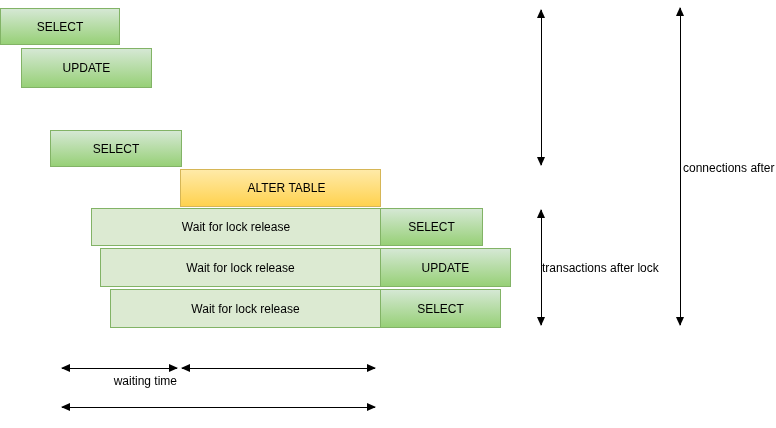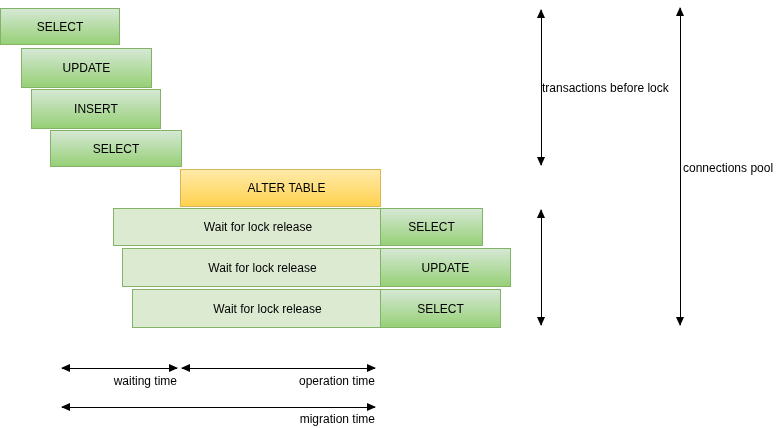--- a/index.html
+++ b/index.html
@@ -32,21 +32,20 @@
     border-color: var(--amber-border);
   }
   .amber {
     background: linear-gradient(var(--alter-amber-top), var(--alter-amber-bottom));
     border-color: var(--amber-border);
     padding-left: 12px;
   }
   .release {
     background: var(--release-green-fill);
     border-color: var(--release-green-border);
-    margin-left: 22px;
   }
   .label {
     position: absolute;
     font-size: 12px;
     line-height: 14px;
     white-space: nowrap;
   }
   .label.centered { text-align: right; }
   
   .arrow-v {
@@ -81,44 +80,41 @@
   .arrow-h::before { left: -1px; border-right: 9px solid var(--arrow-color); }
   .arrow-h::after  { right: -1px; border-left: 9px solid var(--arrow-color); }
 </style>
 </head>
 <body>
 
 <div class="canvas">
 
   <div class="box task" style="left:0px; top:8px; width:120px; height:37px;">SELECT</div>
   <div class="box task" style="left:21px; top:48px; width:131px; height:40px;">UPDATE</div>
-  <div class="box task" style="left:31px; top:89px; width:130px; height:40px;">INSERT</div>
   <div class="box task" style="left:50px; top:130px; width:132px; height:37px;">SELECT</div>
 
   <div class="box amber" style="left:180px; top:169px; width:201px; height:38px;">ALTER TABLE</div>
 
   <div class="box release" style="left:91px; top:208px; width:290px; height:38px;">Wait for lock release</div>
   <div class="box task" style="left:380px; top:208px; width:103px; height:38px;">SELECT</div>
 
   <div class="box release" style="left:100px; top:248px; width:281px; height:39px;">Wait for lock release</div>
   <div class="box task" style="left:380px; top:248px; width:131px; height:39px;">UPDATE</div>
 
   <div class="box release" style="left:110px; top:289px; width:271px; height:39px;">Wait for lock release</div>
   <div class="box task" style="left:380px; top:289px; width:121px; height:39px;">SELECT</div>
 
   <div class="arrow-v" style="left:541px; top:10px; height:155px;"></div>
-  <span class="label" style="left:542px; top:81px;">transactions before lock</span>
 
   <div class="arrow-v" style="left:541px; top:210px; height:115px;"></div>
+  <span class="label" style="left:542px; top:261px;">transactions after lock</span>
 
   <div class="arrow-v" style="left:680px; top:8px; height:317px;"></div>
-  <span class="label" style="left:683px; top:161px;">connections pool</span>
+  <span class="label" style="left:683px; top:161px;">connections after</span>
 
   <div class="arrow-h" style="left:62px; top:368px; width:115px;"></div>
   <span class="label centered" style="left:62px; top:374px; width:115px;">waiting time</span>
 
   <div class="arrow-h" style="left:182px; top:368px; width:193px;"></div>
-  <span class="label centered" style="left:182px; top:374px; width:193px;">operation time</span>
 
   <div class="arrow-h" style="left:62px; top:407px; width:313px;"></div>
-  <span class="label centered" style="left:62px; top:412px; width:313px;">migration time</span>
 
 </div>
 
 </body></html>

